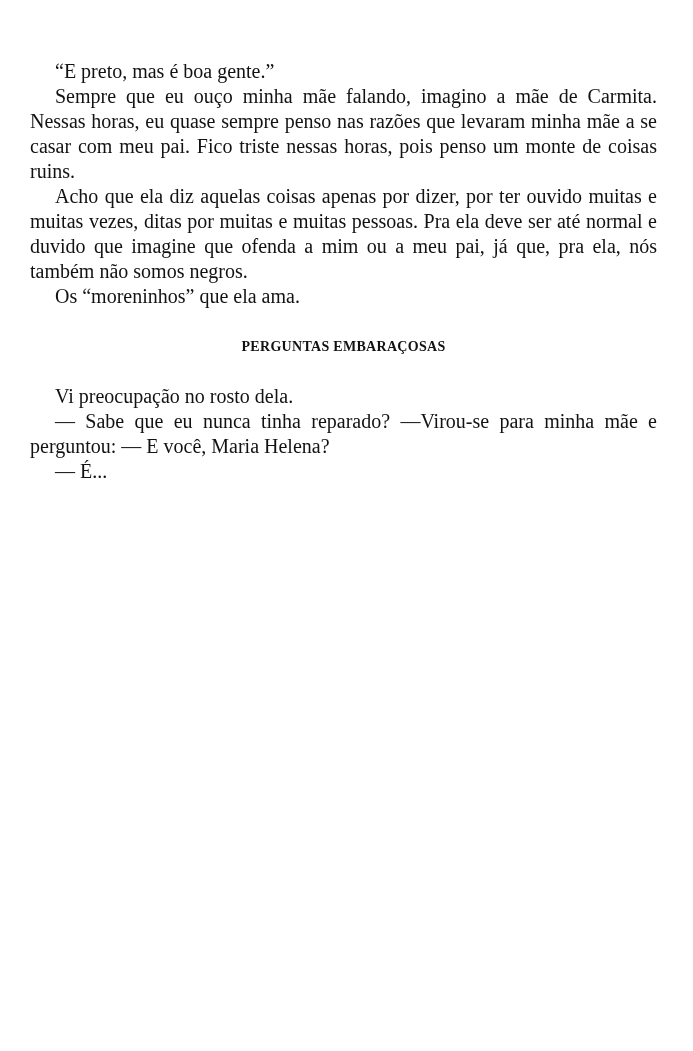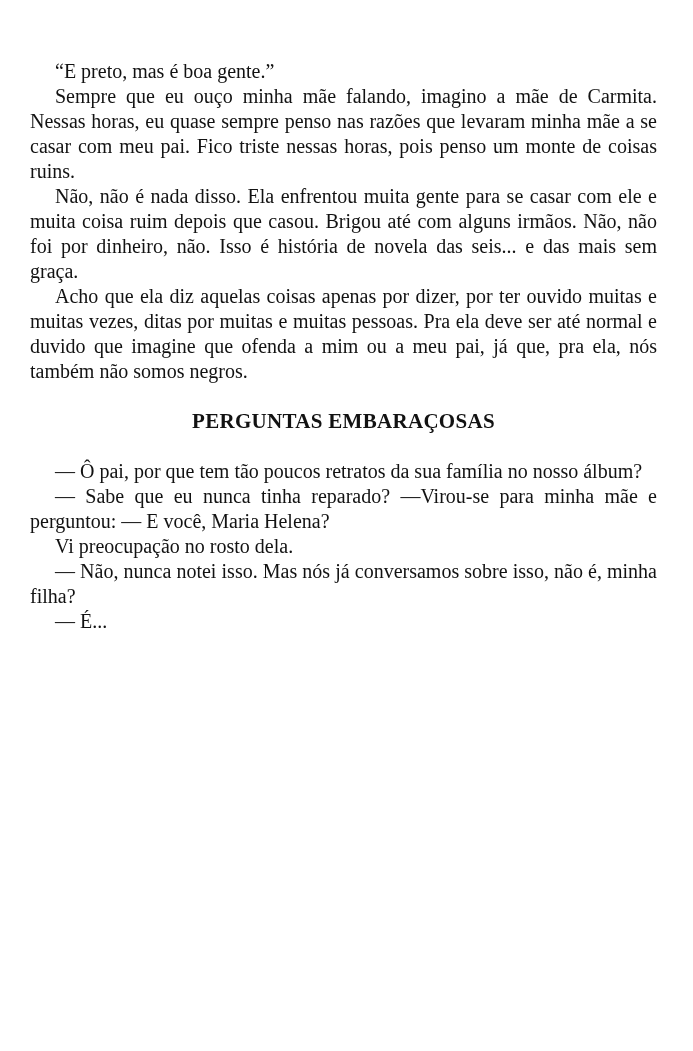--- a/index.html
+++ b/index.html
@@ -23,44 +23,42 @@
   .body-text p {
     margin: 0;
     padding: 0;
     text-align: justify;
     text-indent: 25px;
     hyphens: none;
   }
   .chapter-heading {
     margin: 25px 0;
     padding: 0;
-    font-size: 21px;
+    font-size: 14px;
     line-height: 25px;
     font-weight: 700;
     text-align: center;
     text-indent: 0;
     letter-spacing: 0.3px;
     color: #121212;
   }
 </style>
 </head>
 <body>
 
 <div class="page">
 
   <section class="body-text">
     <p>“E preto, mas é boa gente.”</p>
     <p>Sempre que eu ouço minha mãe falando, imagino a mãe de Carmita. Nessas horas, eu quase sempre penso nas razões que levaram minha mãe a se casar com meu pai. Fico triste nessas horas, pois penso um monte de coisas ruins.</p>
-    <p>Não, não é nada disso. Ela enfrentou muita gente para se casar com ele e muita coisa ruim depois que casou. Brigou até com alguns irmãos. Não, não foi por dinheiro, não. Isso é história de novela das seis... e das mais sem graça.</p>
     <p>Acho que ela diz aquelas coisas apenas por dizer, por ter ouvido muitas e muitas vezes, ditas por muitas e muitas pessoas. Pra ela deve ser até normal e duvido que imagine que ofenda a mim ou a meu pai, já que, pra ela, nós também não somos negros.</p>
+    <p>Os “moreninhos” que ela ama.</p>
   </section>
 
   <h1 class="chapter-heading">PERGUNTAS EMBARAÇOSAS</h1>
 
   <section class="body-text">
-    <p>— Ô pai, por que tem tão poucos retratos da sua família no nosso álbum?</p>
+    <p>Vi preocupação no rosto dela.</p>
     <p>— Sabe que eu nunca tinha reparado? —Virou-se para minha mãe e perguntou: — E você, Maria Helena?</p>
-    <p>Vi preocupação no rosto dela.</p>
-    <p>— Não, nunca notei isso. Mas nós já conversamos sobre isso, não é, minha filha?</p>
     <p>— É...</p>
   </section>
 
 </div>
 
 </body></html>

